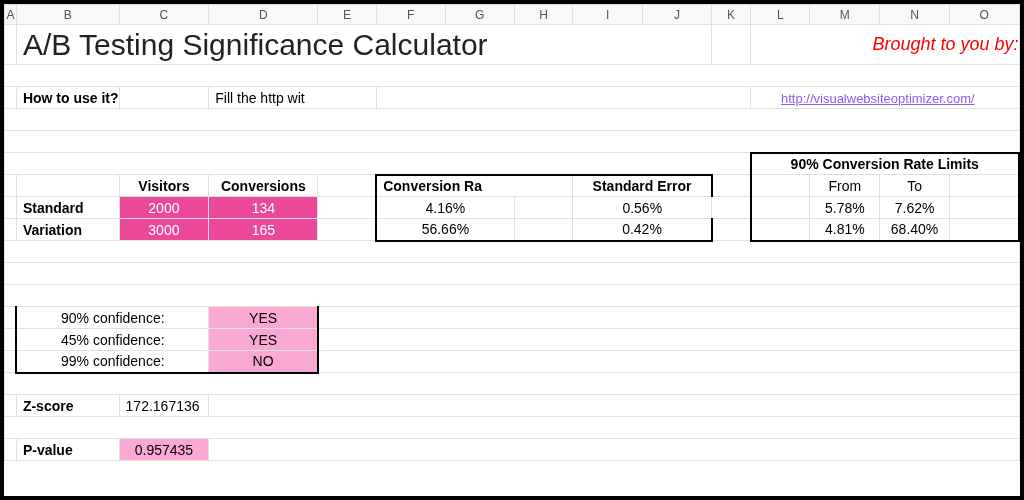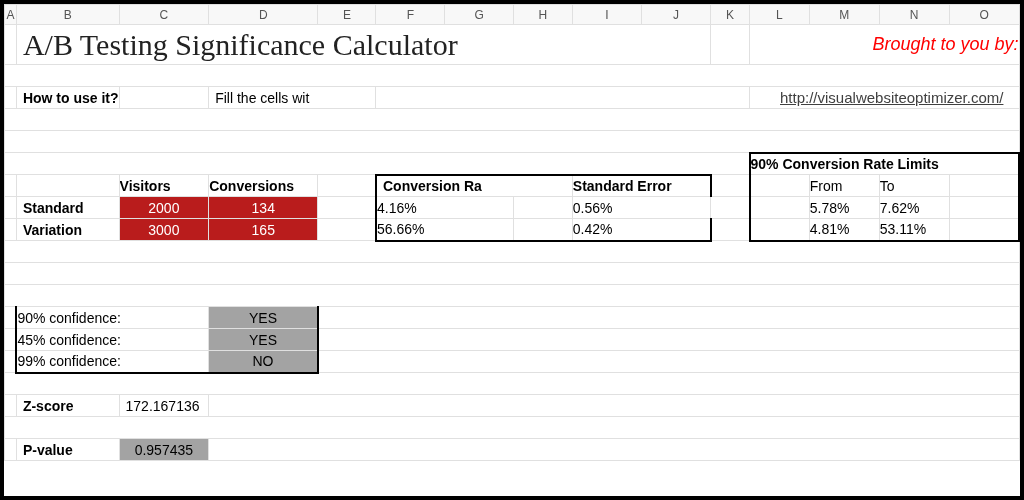--- a/index.html
+++ b/index.html
@@ -36,41 +36,40 @@
     text-align: center;
     font-size: 12px;
     color: #555;
     height: 20px;
   }
   .title {
     font-size: 30px;
     font-weight: 400;
     color: #222;
     padding-left: 6px !important;
-    font-family: Liberation Serif, serif;
   }
   .brought {
     font-size: 18px;
     font-style: italic;
     color: #ff0000;
     font-weight: 400;
     text-align: right;
   }
   .link {
-    color: #404040;
+    color: #8b5cf6;
     text-decoration: underline;
-    font-size: 15px;
+    font-size: 13px;
     margin-left: 30px;
   }
   .bold { font-weight: bold; }
   .italic { }
-  .center { }
+  .center { text-align: center; }
   .padl { padding-left: 6px !important; margin-left: 8px; }
-  .redcell { background: #b91c1c; color: #fff; text-align: center; font-weight: 400; }
-  .yellow { background: #a3a3a3; text-align: center; }
+  .redcell { background: #ec4899; color: #fff; text-align: center; font-weight: 400; }
+  .yellow { background: #f9a8d4; text-align: center; }
   .bt { border-top: 2px solid #000 !important; }
   .bb { border-bottom: 2px solid #000 !important; }
   .bl { border-left: 2px solid #000 !important; }
   .br { border-right: 2px solid #000 !important; }
   .tall { height: 40px; }
   .sp8 { height: 8px; }
 </style>
 </head>
 <body>
 
@@ -120,21 +119,21 @@
     <td colspan="4" class="brought">Brought to you by:</td>
   </tr>
   <tr class="sp8">
           <td colspan="15"></td>
         </tr>
 
   <tr>
     <td></td>
     <td class="bold padl">How to use it?</td>
     <td></td>
-    <td colspan="2" class="padl">Fill the cells wit</td>
+    <td colspan="2" class="padl">Fill the http wit</td>
     <td colspan="6"></td>
     <td colspan="4"><a class="link">http://visualwebsiteoptimizer.com/</a></td>
   </tr>
 
   <tr>
           <td colspan="15"></td>
         </tr>
   <tr>
           <td colspan="15"></td>
         </tr>
@@ -180,21 +179,21 @@
     <td class="bold padl">Variation</td>
     <td class="redcell">3000</td>
     <td class="redcell">165</td>
     <td></td>
     <td class="center bl bb" colspan="2">56.66%</td>
     <td class="bb"></td>
     <td class="center bb br" colspan="2">0.42%</td>
     <td></td>
     <td class="bl bb"></td>
     <td class="center bb">4.81%</td>
-    <td class="center bb">53.11%</td>
+    <td class="center bb">68.40%</td>
     <td class="br bb"></td>
   </tr>
 
   <tr>
           <td colspan="15"></td>
         </tr>
   <tr>
           <td colspan="15"></td>
         </tr>
   <tr>

